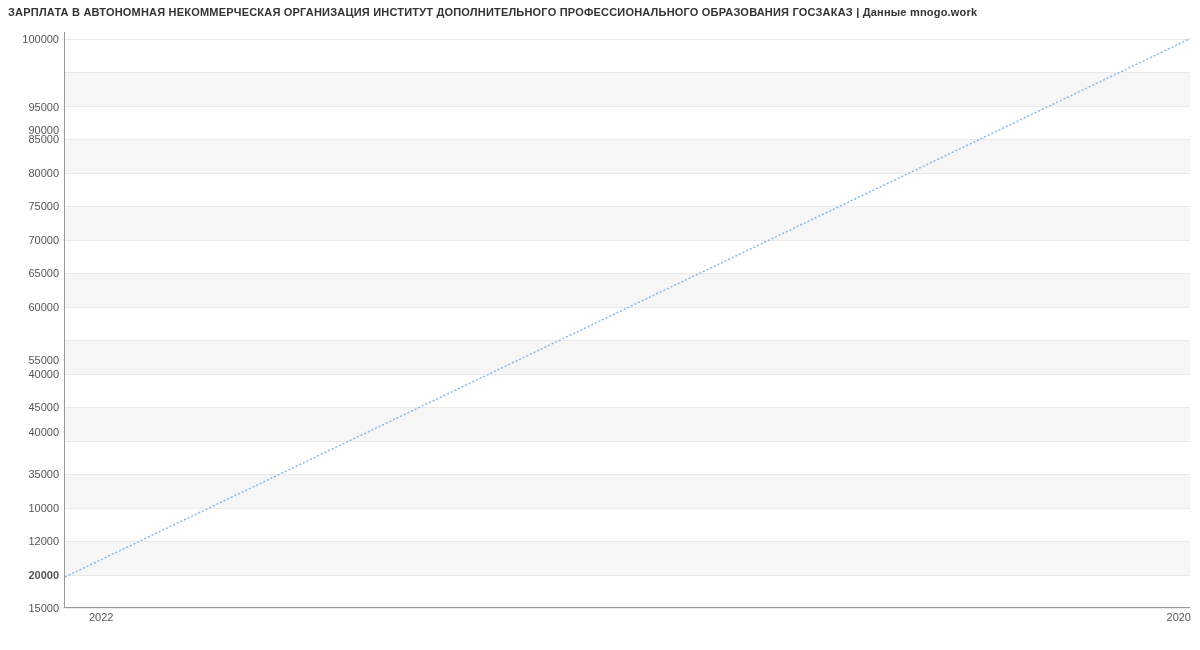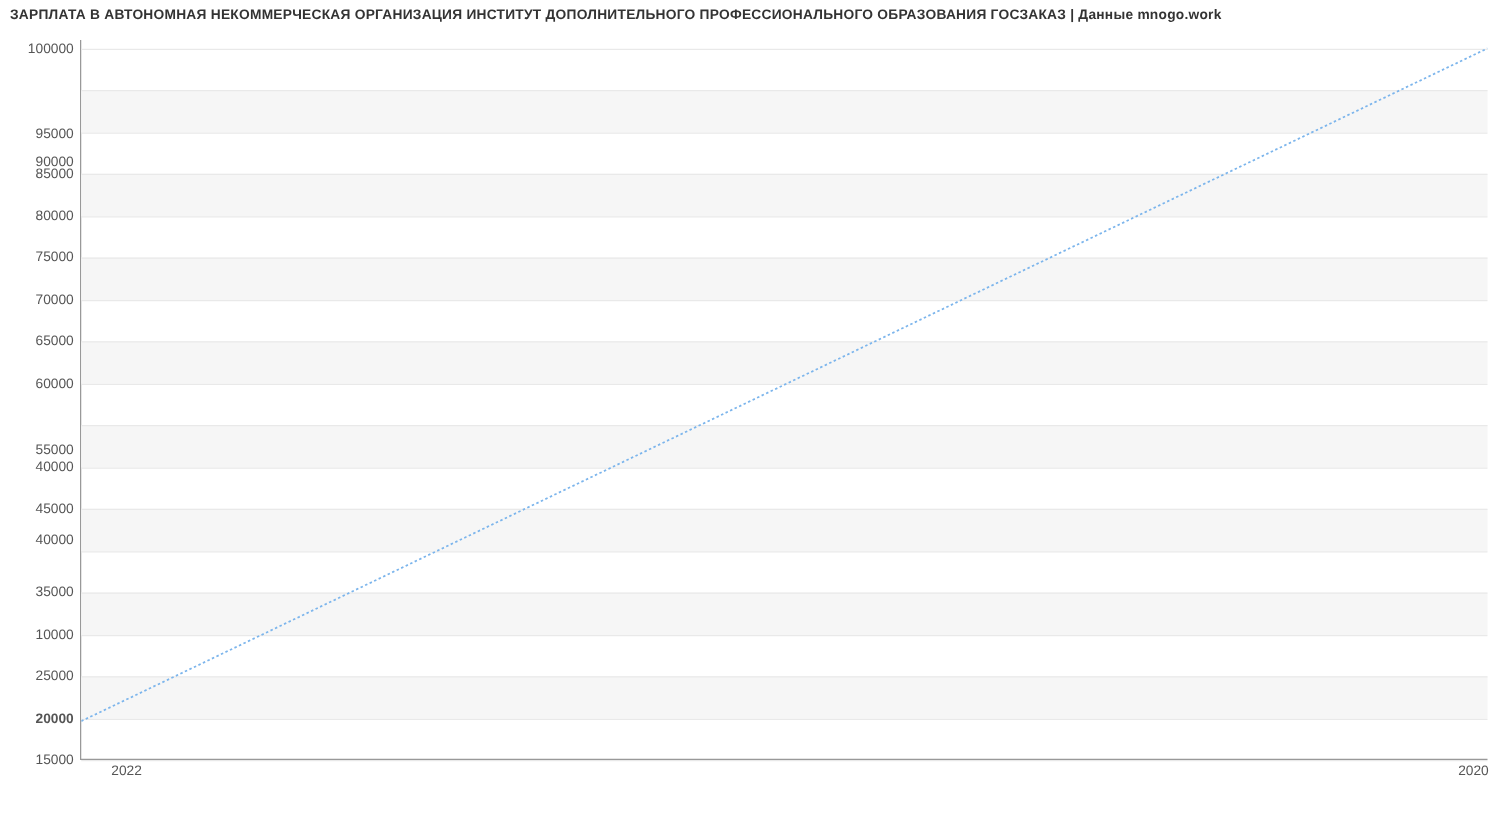--- a/index.html
+++ b/index.html
@@ -113,21 +113,21 @@
       <div class="gridline" style="top: 140.651px;"></div>
       <div class="gridline" style="top: 107.163px;"></div>
       <div class="gridline" style="top: 73.6744px;"></div>
       <div class="gridline" style="top: 40.186px;"></div>
       <div class="gridline" style="top: 6.69767px;"></div>
       <svg class="series" viewBox="0 0 1126 576" preserveAspectRatio="none">
       <path id="linePath" class="line-path" d="M0 545.8604651162791 L1126 6.69767441860472" style="stroke: rgb(124, 181, 236);"></path>
     </svg>
   <div class="ytick" style="top: 576px;">15000</div>
       <div class="ytick" style="top: 542.512px; font-weight: bold;">20000</div>
-      <div class="ytick" style="top: 509.023px;">25000</div>
+      <div class="ytick" style="top: 509.023px;">12000</div>
       <div class="ytick" style="top: 475.535px;">10000</div>
       <div class="ytick" style="top: 442.047px;">35000</div>
       <div class="ytick" style="top: 400px; margin-left: 29px;">40000</div>
       <div class="ytick" style="top: 375.07px;">45000</div>
       <div class="ytick" style="top: 341.581px;">40000</div>
       <div class="ytick" style="top: 308.093px; margin-top: 20px;">55000</div>
       <div class="ytick" style="top: 274.605px;">60000</div>
       <div class="ytick" style="top: 241.116px;">65000</div>
       <div class="ytick" style="top: 207.628px;">70000</div>
       <div class="ytick" style="top: 174.14px;">75000</div>

